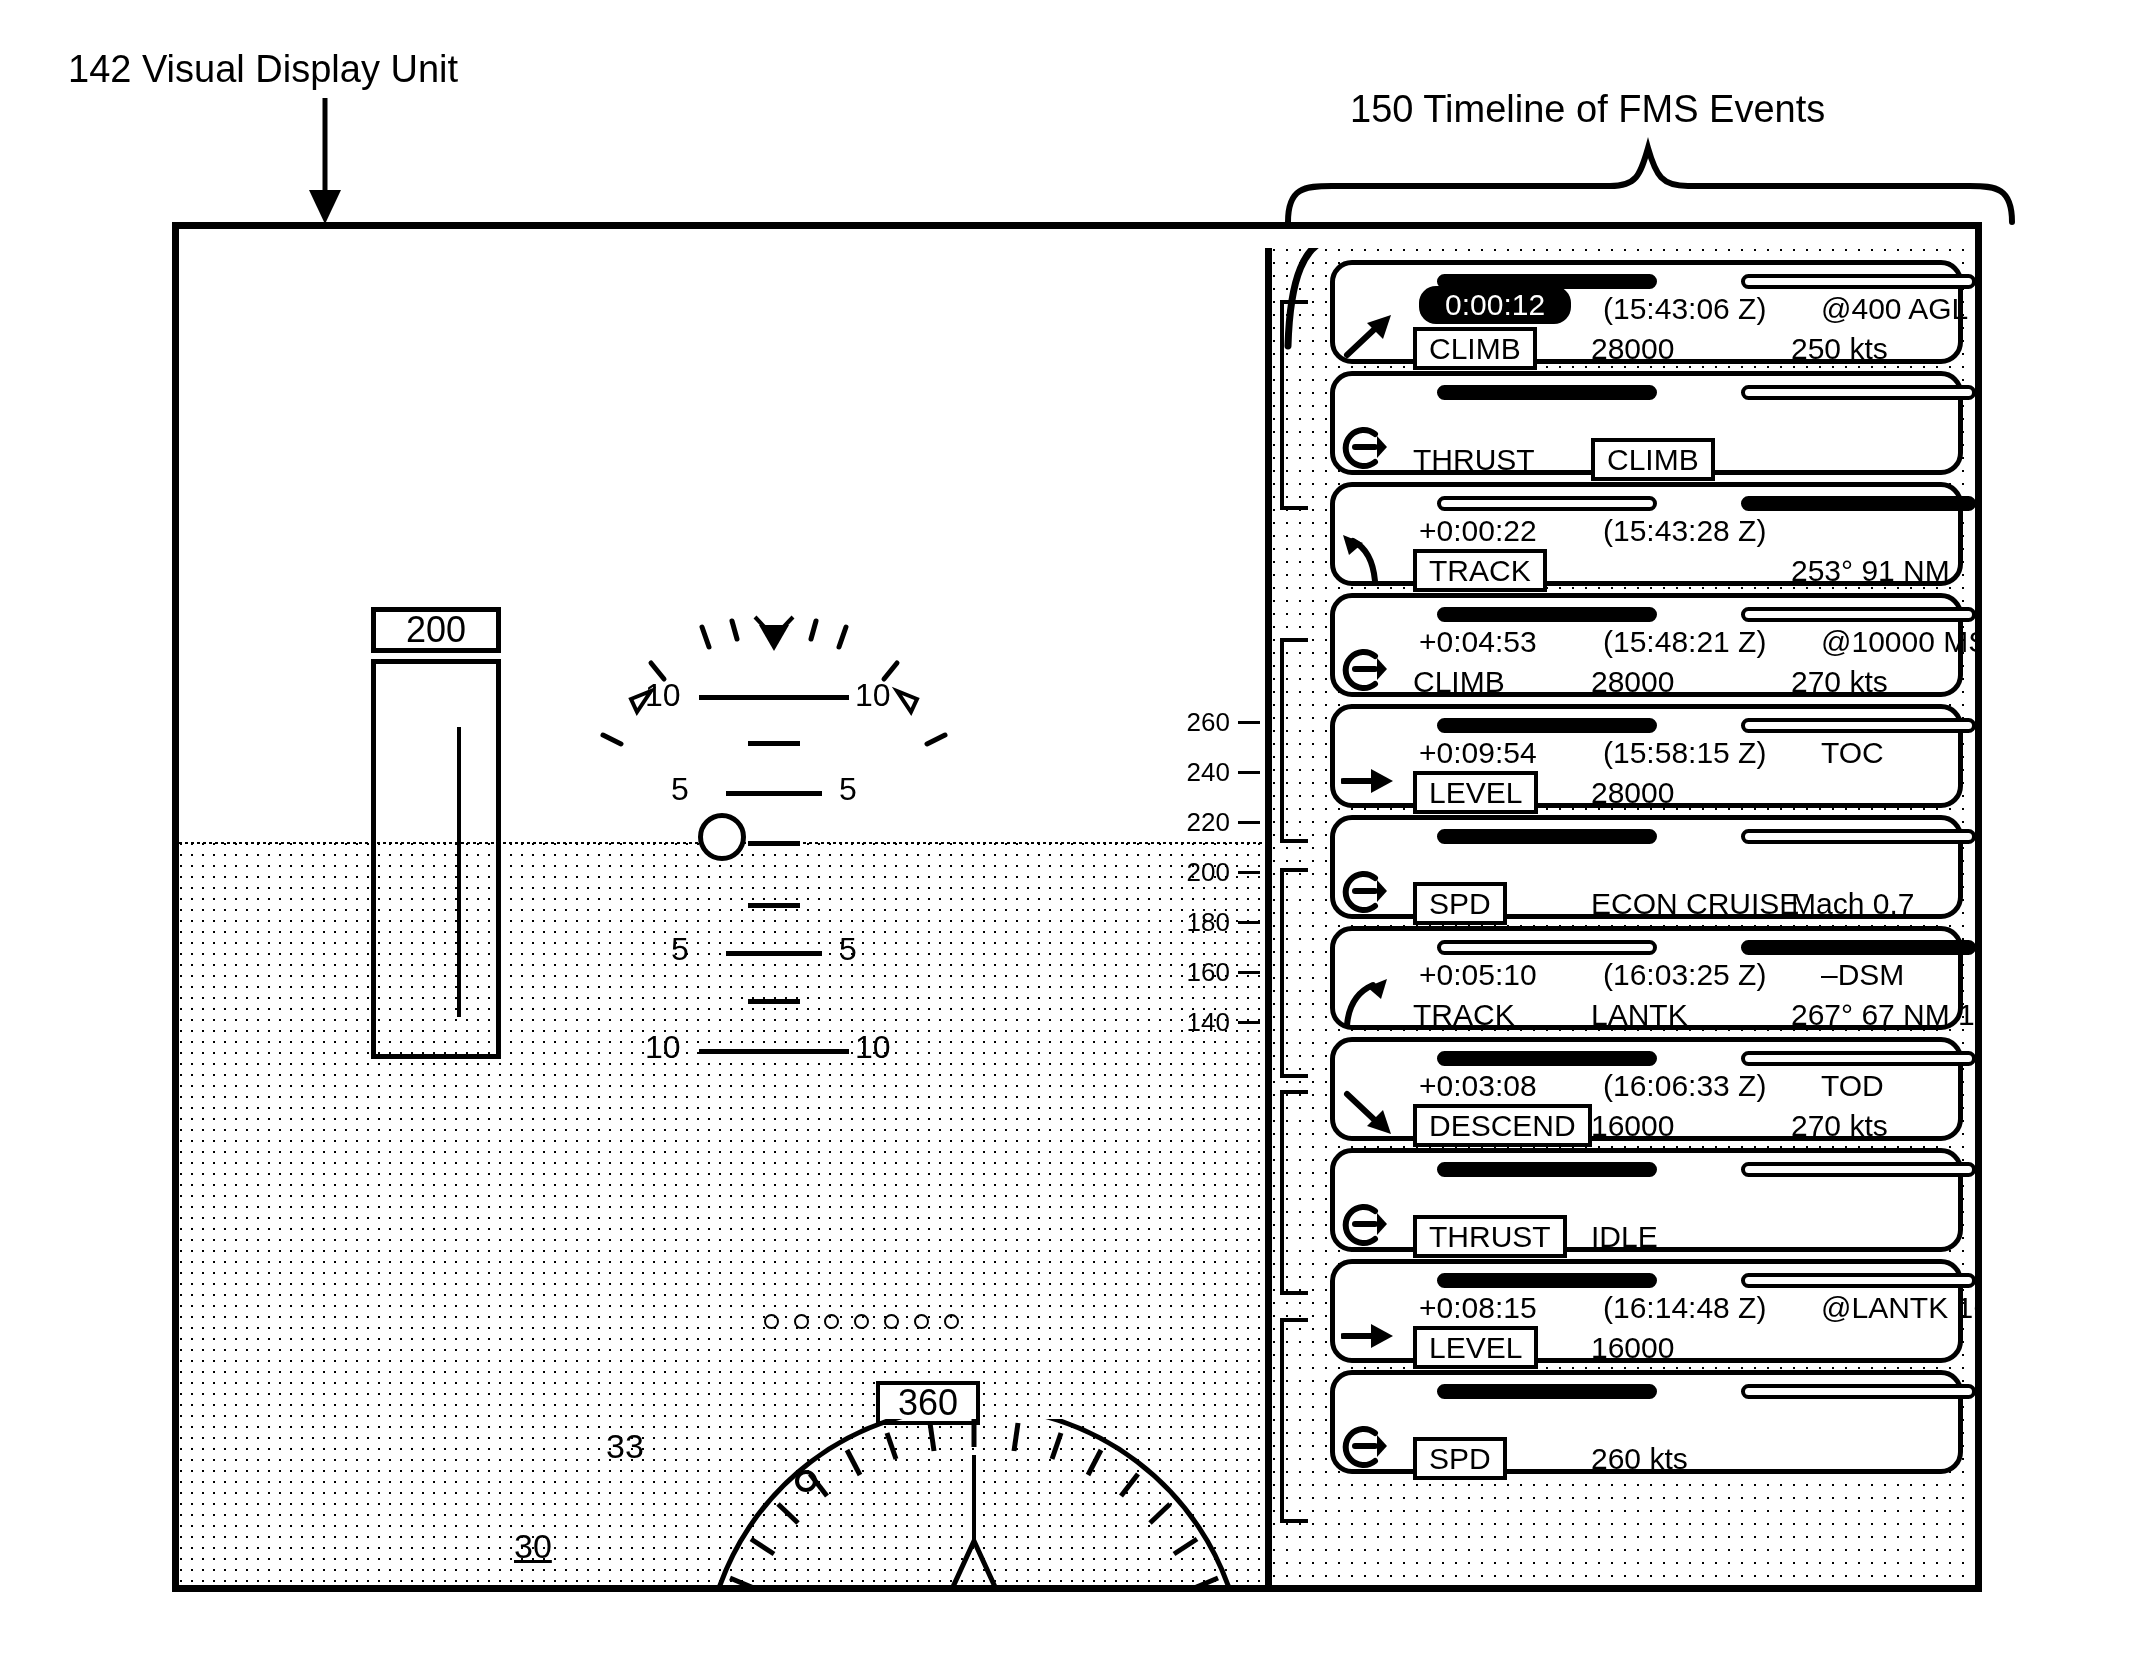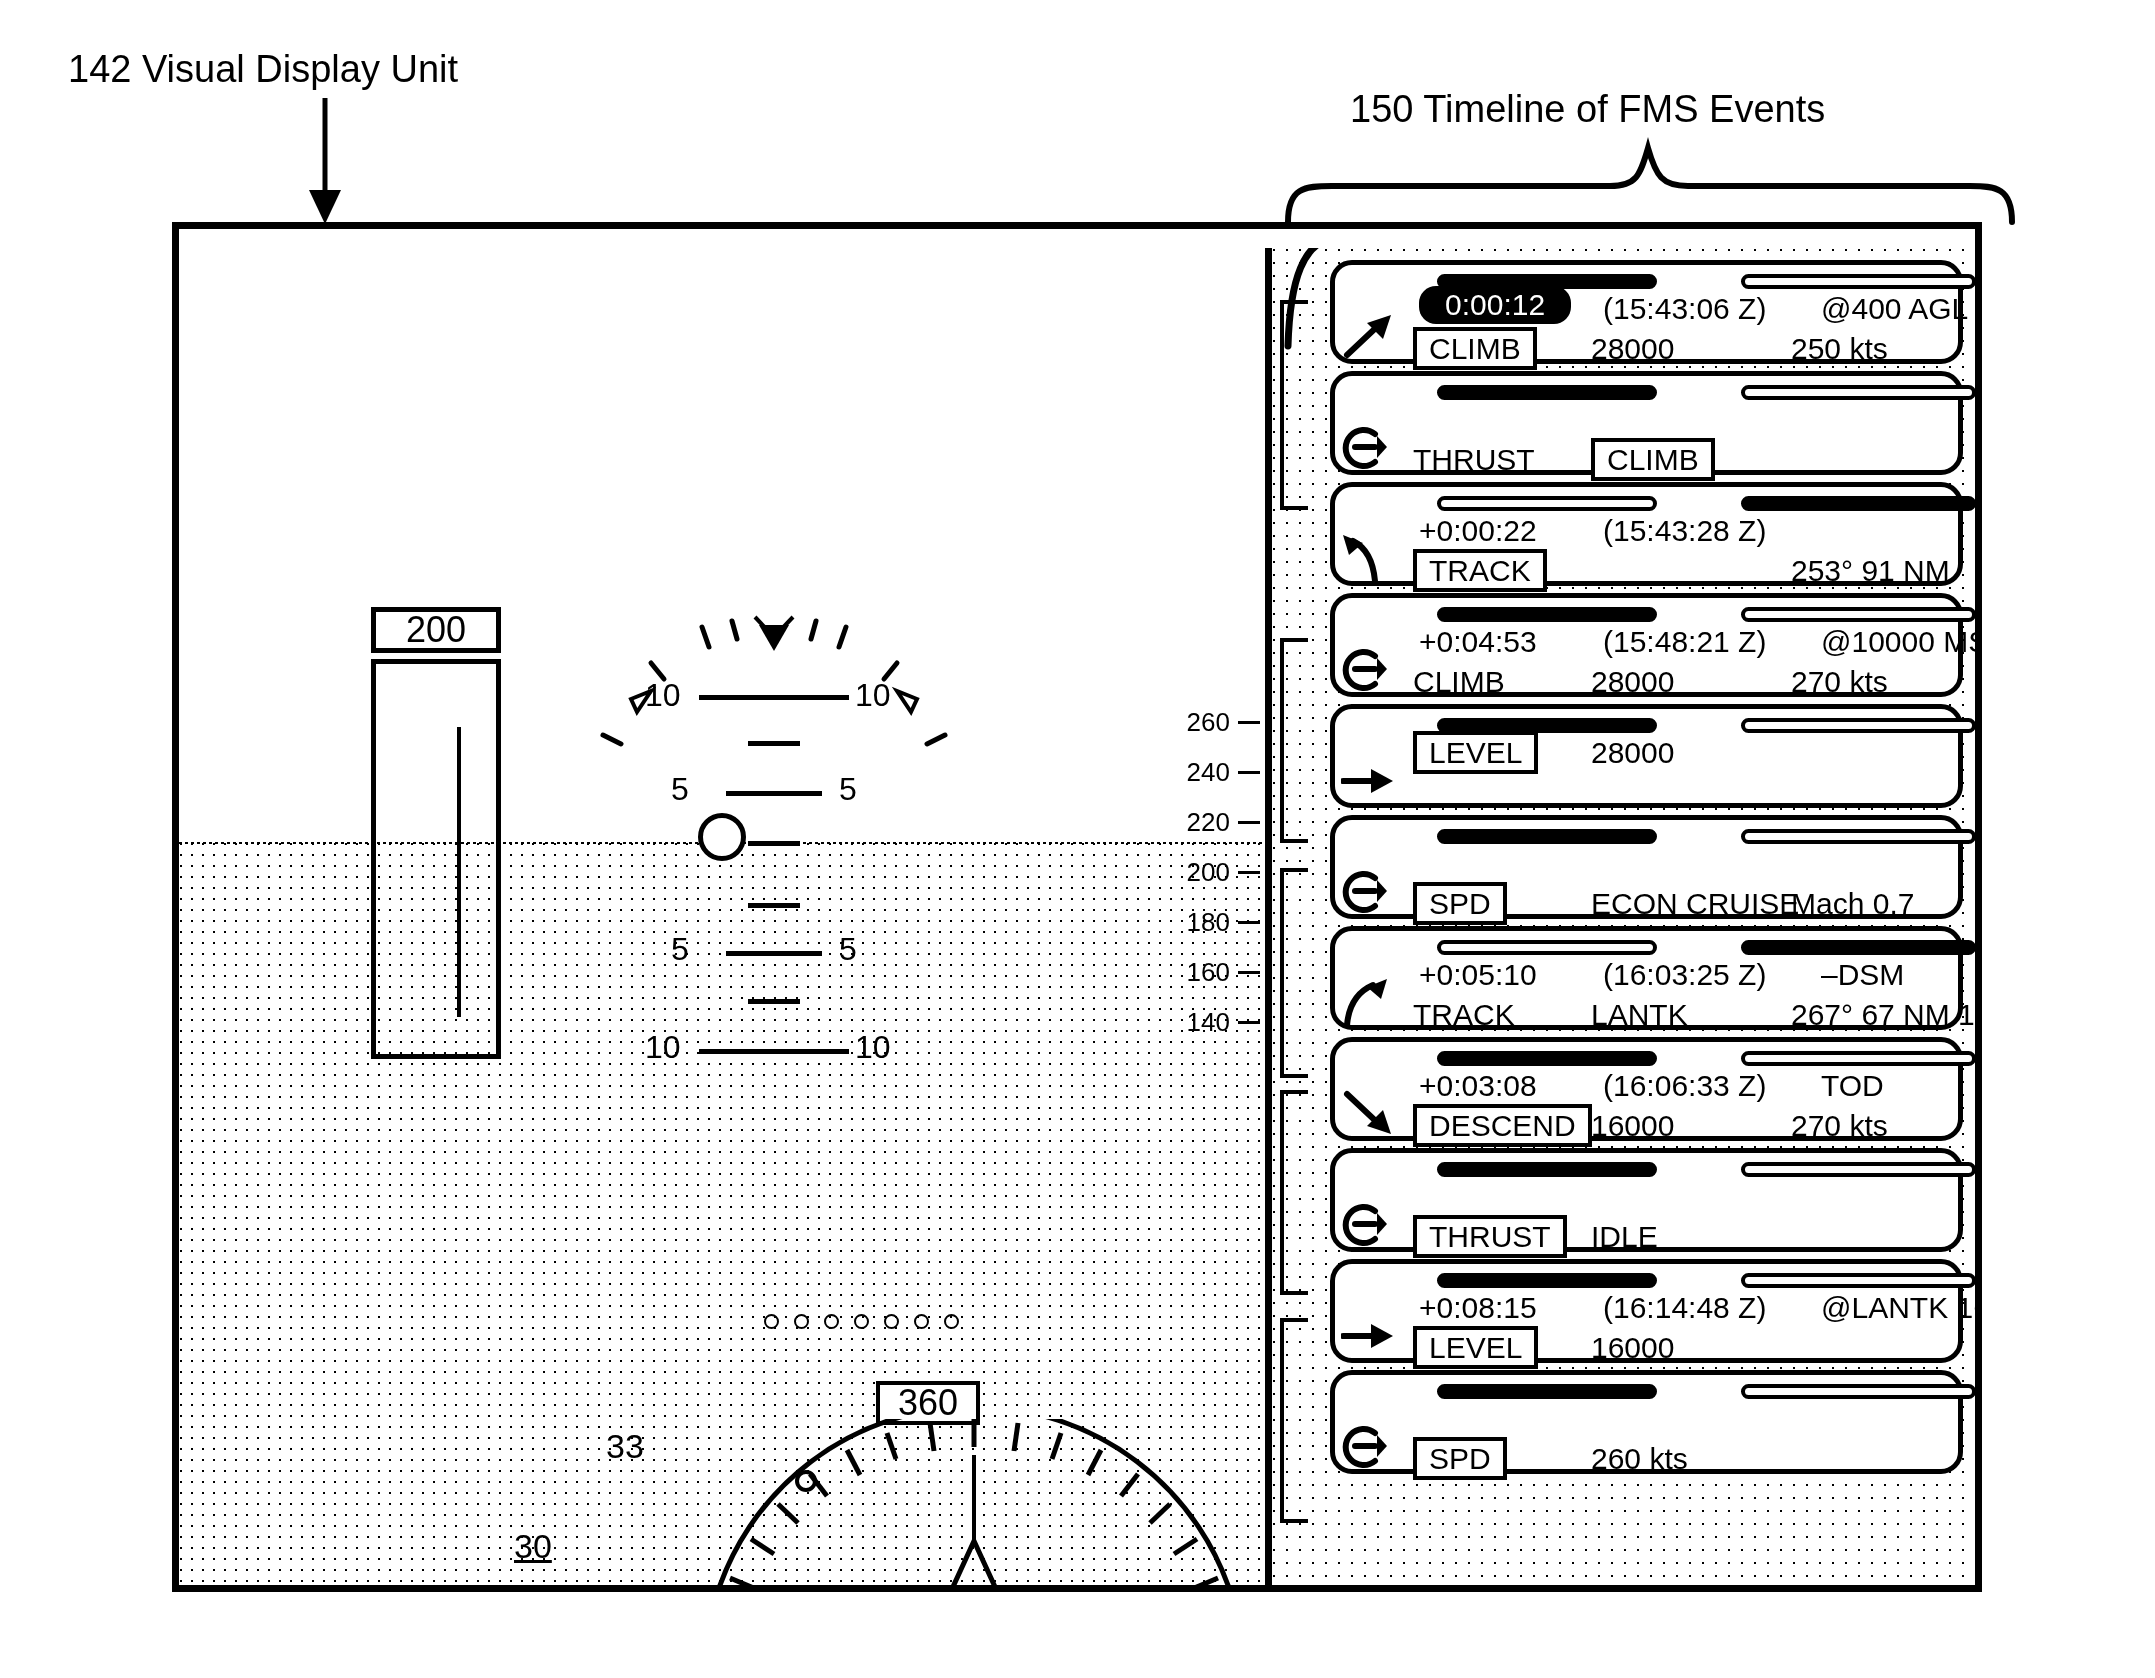--- a/index.html
+++ b/index.html
@@ -410,20 +410,25 @@
         </div>
         <div class="evt-card">
           <div class="evt-icon"><svg width="54" height="50" viewBox="0 0 54 50">
               <line x1="2" y1="26" x2="36" y2="26" stroke="#000" stroke-width="6" fill="none" stroke-linecap="round"></line>
               <polygon points="52,26 30,14 30,38" fill="#000"></polygon>
             </svg></div>
           <div class="bar-row">
             <div class="bar left filled"></div>
             <div class="bar right hollow"></div>
           </div>
+          <div class="line1">
+            <span class="fld c1">+0:09:54</span>
+            <span class="fld c2">(15:58:15 Z)</span>
+            <span class="fld c3">TOC</span>
+          </div>
           <div class="line2">
             <span class="fld c1b boxed">LEVEL</span>
             <span class="fld c2b">28000</span>
           </div>
         </div>
         <div class="evt-card">
           <div class="evt-icon"><svg width="54" height="50" viewBox="0 0 54 50">
               <path d="M34,12 A18,18 0 1 0 34,40" stroke="#000" stroke-width="6" fill="none" stroke-linecap="round"></path>
               <line x1="34" y1="25" x2="14" y2="25" stroke="#000" stroke-width="6" fill="none" stroke-linecap="round"></line>
               <polygon points="36,14 36,36 46,25" fill="#000"></polygon>

